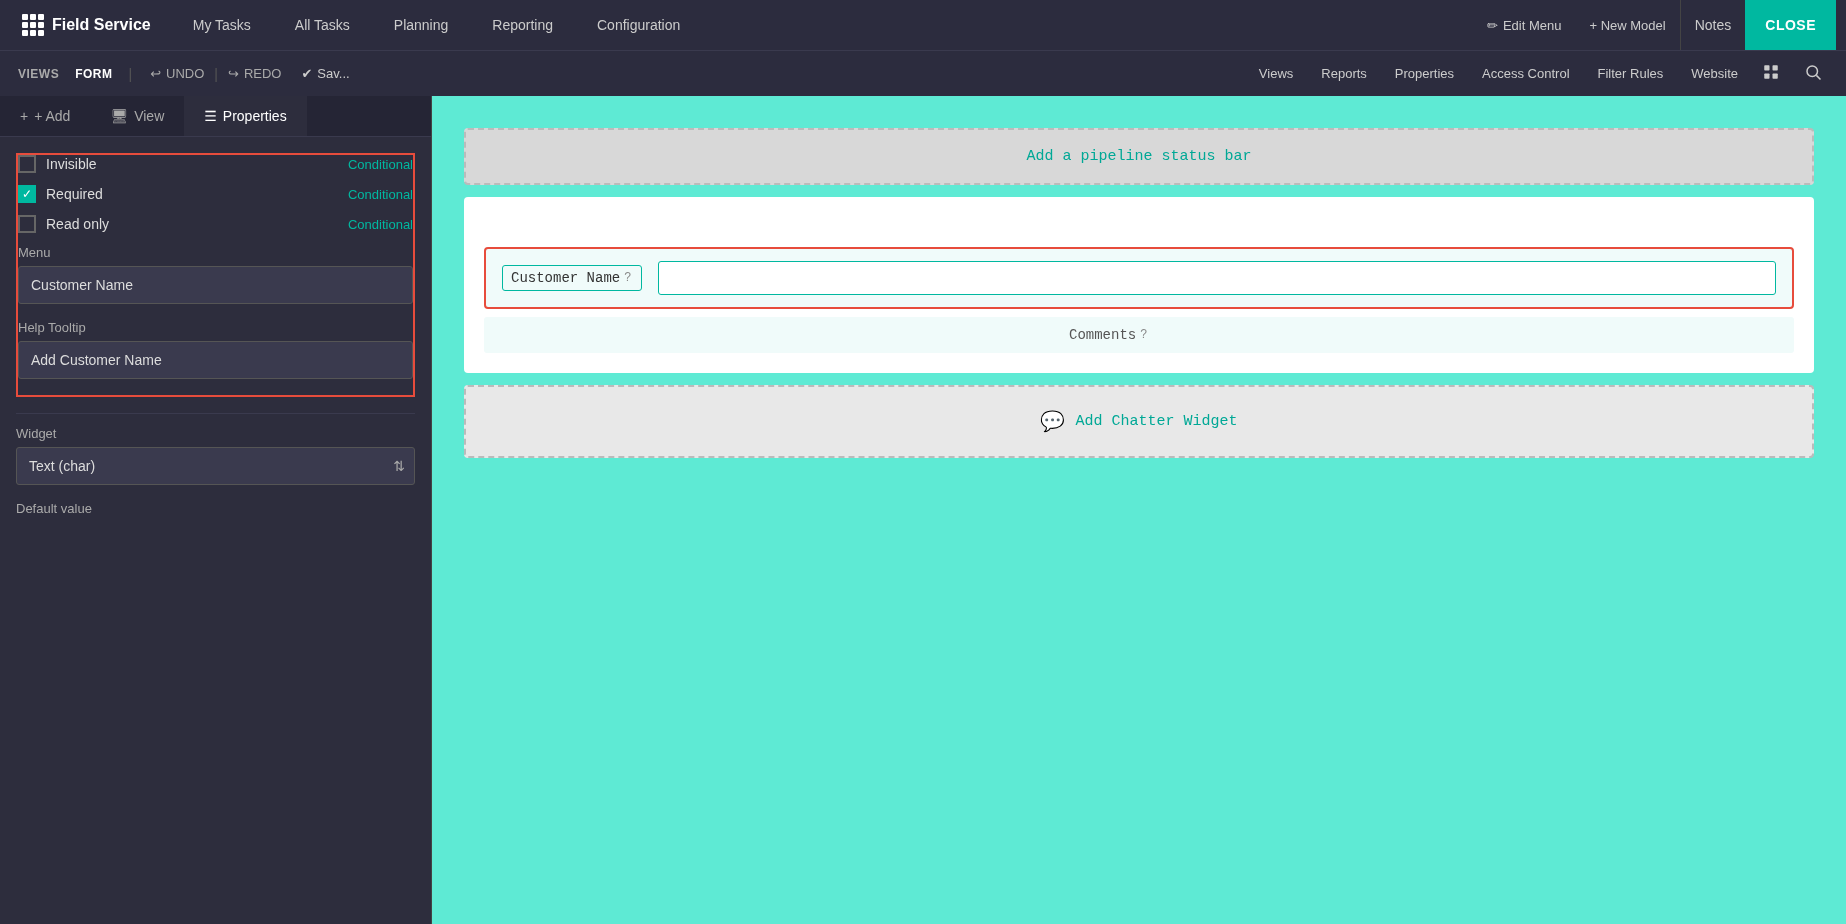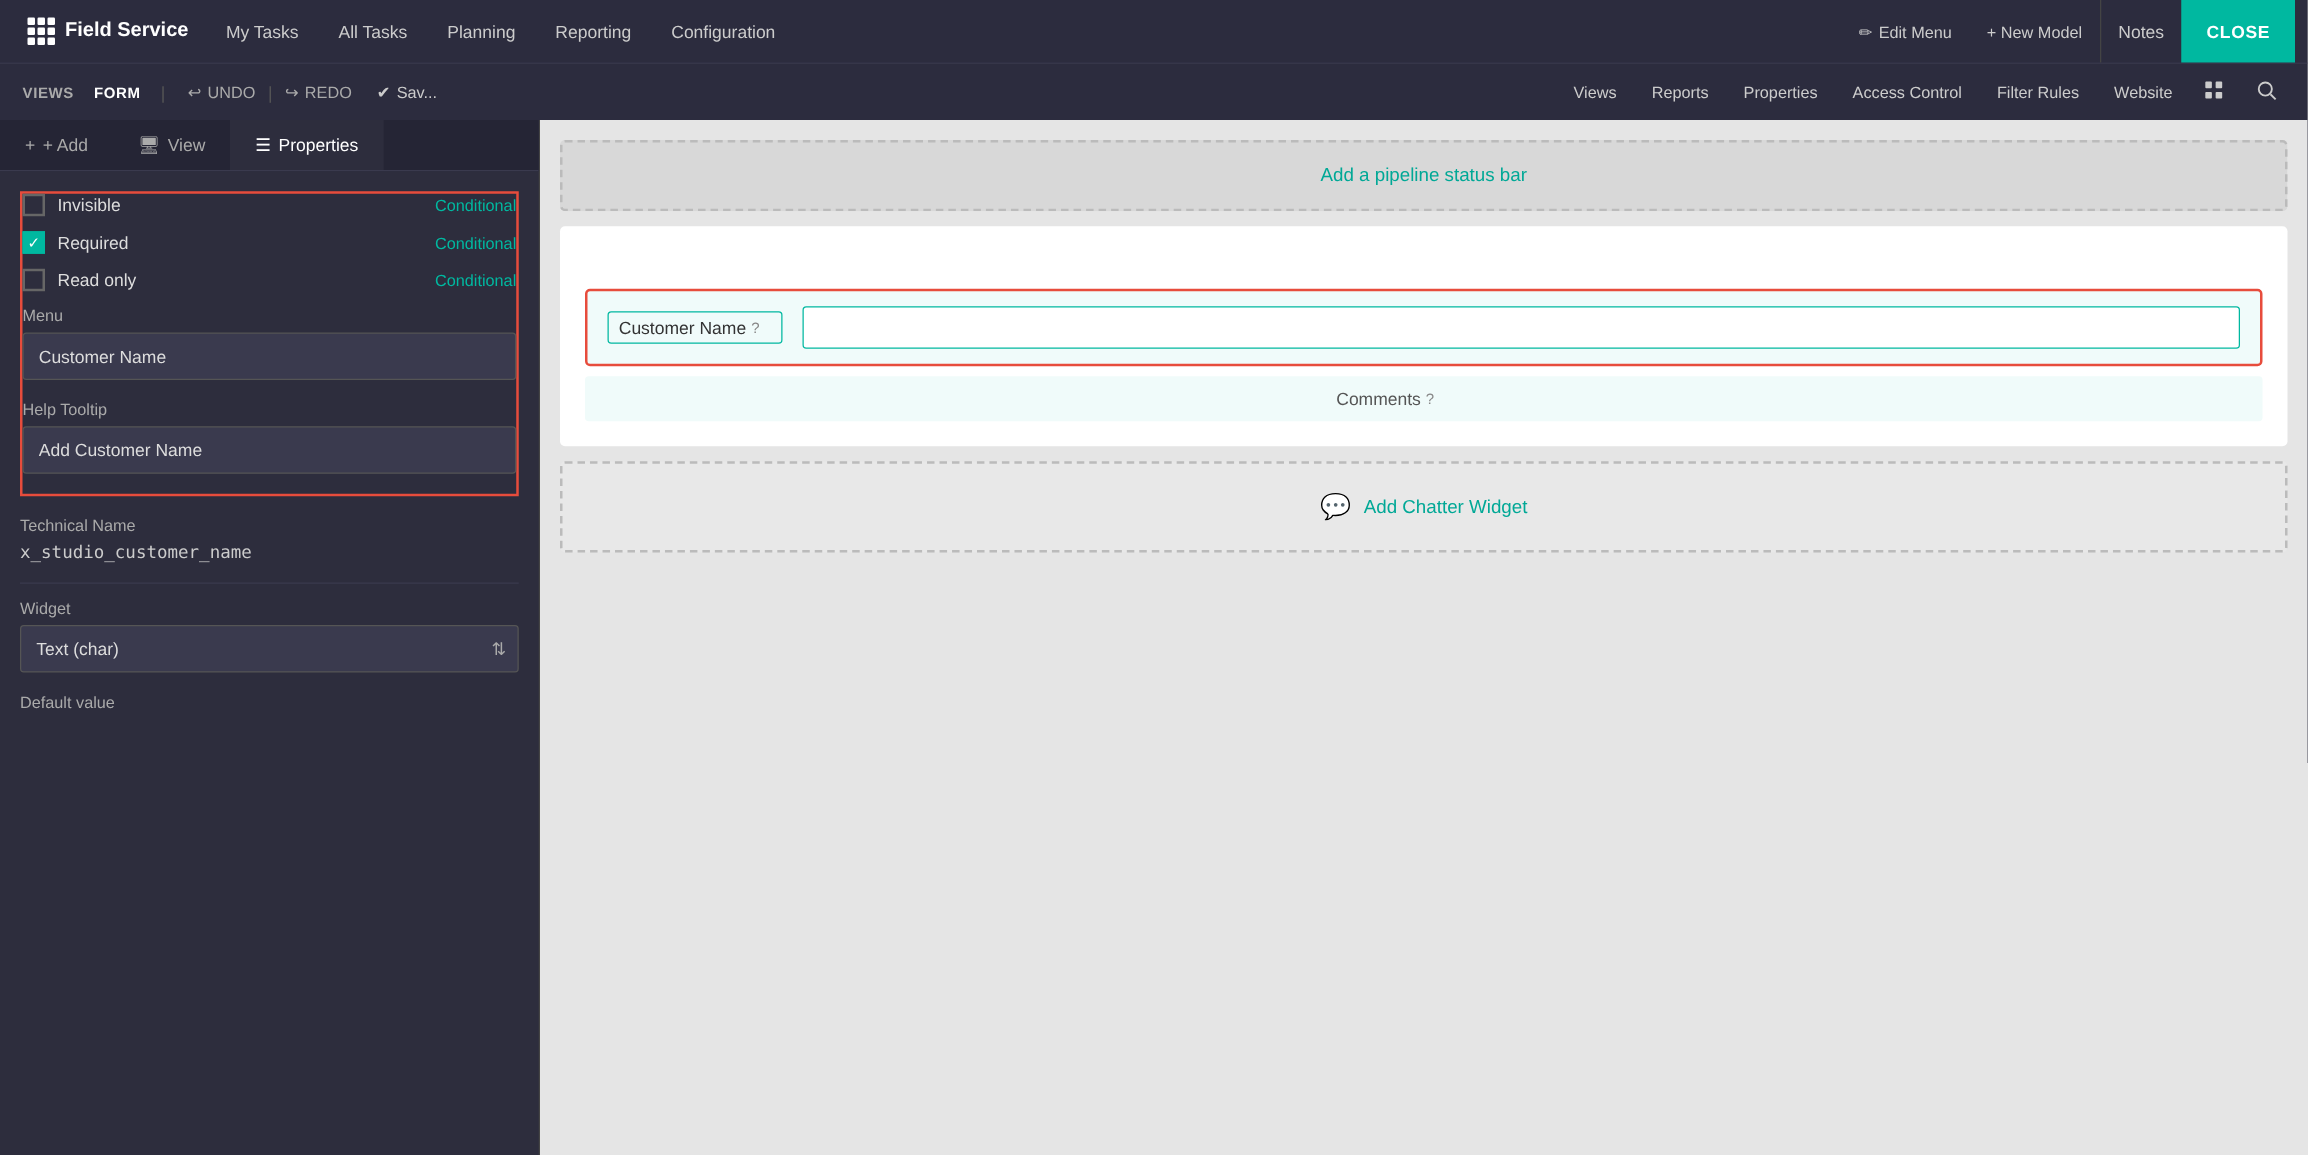--- a/index.html
+++ b/index.html
@@ -5,21 +5,21 @@
     * { box-sizing: border-box; margin: 0; padding: 0; }
     body { font-family: -apple-system, BlinkMacSystemFont, 'Segoe UI', sans-serif; background: #1a1a2e; color: #ccc; font-size: 14px; }
 
     
     .top-nav {
       display: flex;
       align-items: center;
       background: #2c2c3e;
       height: 50px;
       padding: 0 10px;
-      gap: 4px;
+      gap: 16px;
     }
     .top-nav-logo {
       display: flex; align-items: center; gap: 8px;
       color: #fff; font-weight: bold; font-size: 16px;
       padding: 0 12px;
     }
     .logo-grid {
       display: grid; grid-template-columns: 1fr 1fr 1fr; gap: 2px; width: 22px; height: 22px;
     }
     .logo-grid span { background: #fff; border-radius: 1px; }
@@ -144,23 +144,24 @@
     }
 
     .tech-name-label { color: #aaa; font-size: 13px; margin-bottom: 6px; }
     .tech-name-value { color: #ccc; font-size: 14px; margin-bottom: 16px; font-family: monospace; }
 
     .divider-line { border: none; border-top: 1px solid #3a3a4e; margin: 12px 0; }
 
     
     .canvas-area {
       flex: 1;
-      background: #e5e5e5;
+      background: #5eead4;
       overflow-y: auto;
-      padding: 16px;
+      padding: 32px;
+      font-family: Liberation Mono, monospace;
     }
 
     .pipeline-bar {
       background: #d8d8d8;
       border: 2px dashed #bbb;
       border-radius: 4px;
       text-align: center;
       padding: 18px;
       color: #00a896;
       font-size: 15px;
@@ -363,24 +364,20 @@
           <div class="field-section-label">Menu</div>
           <input class="field-input" type="text" value="Customer Name" style="">
         </div>
 
         <div class="field-section">
           <div class="field-section-label">Help Tooltip</div>
           <input class="field-input" type="text" value="Add Customer Name" style="">
         </div>
       </div>
 
-      <div>
-        <div class="tech-name-label">Technical Name</div>
-        <div class="tech-name-value">x_studio_customer_name</div>
-      </div>
 
       <hr class="divider-line">
 
       <div class="field-section">
         <div class="field-section-label">Widget</div>
         <div class="select-wrapper">
           <select class="field-select"><option>Text (char)</option></select>
         </div>
       </div>
 

